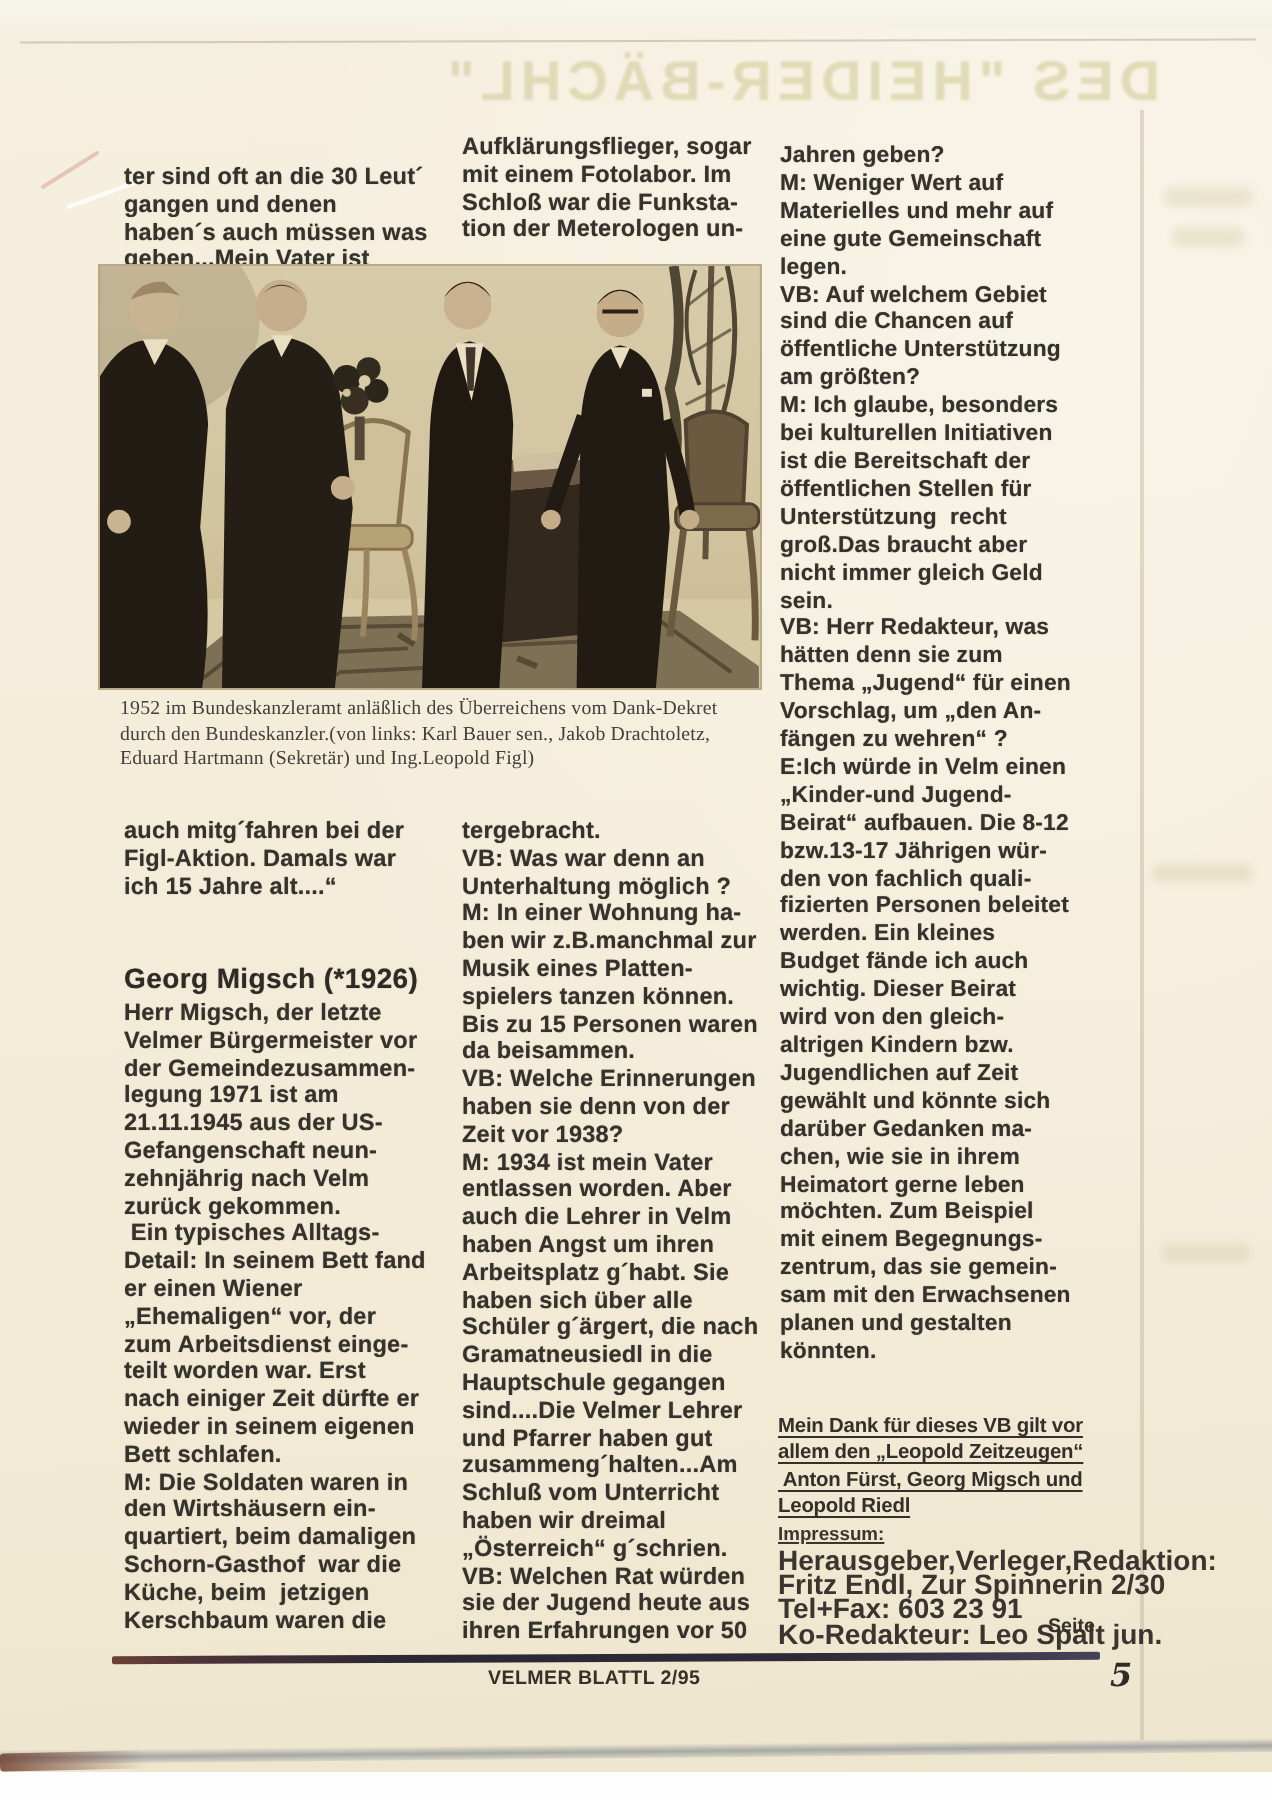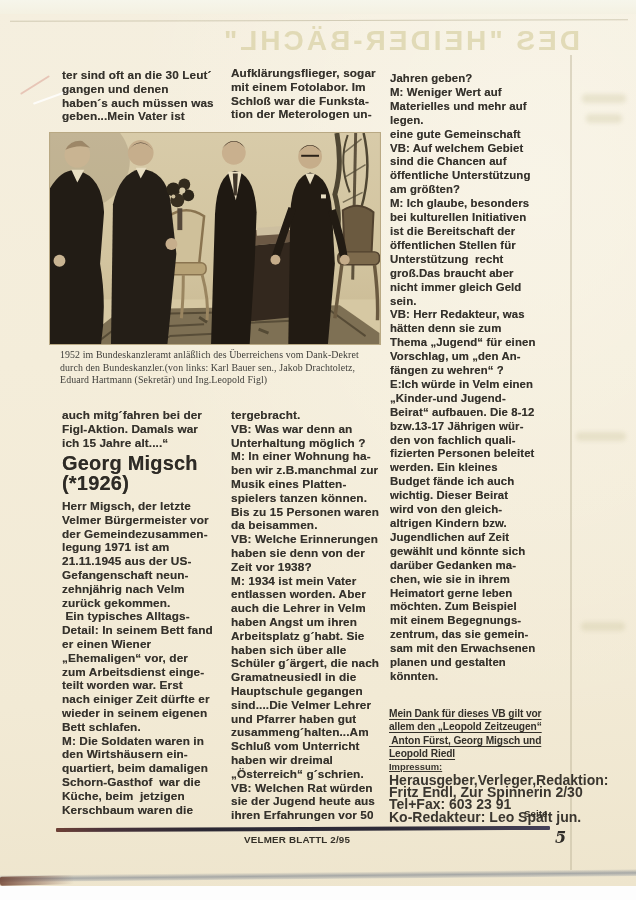--- a/index.html
+++ b/index.html
@@ -34,25 +34,25 @@
     font-weight:700;font-size:28px;letter-spacing:3px;line-height:42px;
     color:rgba(207,198,145,.55);text-align:center;white-space:nowrap;
     filter:blur(.6px);
   }
   
   .tl{position:absolute;color:#35322c;font-weight:700;}
   .tl .tline{white-space:pre;}
   .body-col{font-size:11.8px;line-height:13.8px;letter-spacing:.1px;
     text-shadow:0 0 .5px rgba(50,46,40,.55);}
   .right-col{font-size:11.4px;line-height:13.9px;}
-  #col1-top{left:62px;top:69px;width:172px;}
+  #col1-top{left:62px;top:82px;width:172px;}
   #col2-top{left:231px;top:67px;width:160px;}
   #col3{left:390px;top:72px;width:178px;}
   #col1-a{left:62px;top:409px;width:172px;}
-  #heading-migsch{left:62px;top:453px;width:200px;font-size:20px;
+  #heading-migsch{left:62px;top:479px;width:200px;font-size:14px;
     line-height:20px;color:#2e2b26;letter-spacing:.2px;
     text-shadow:0 0 .5px rgba(40,38,34,.6);}
   #col1-b{left:62px;top:500px;width:172px;}
   #col2-main{left:231px;top:409px;width:162px;}
   
   #caption{left:60px;top:349px;width:324px;font-family:"Liberation Serif",serif;
     font-weight:400;font-size:9.9px;line-height:12.6px;color:#41403c;
     letter-spacing:.1px;}
   
   #thanks{left:389px;top:707px;width:186px;font-size:10.2px;line-height:13.4px;
@@ -109,22 +109,22 @@
   <div id="col2-top" class="tl body-col">
       <div class="tline">Aufklärungsflieger, sogar</div>
       <div class="tline">mit einem Fotolabor. Im</div>
       <div class="tline">Schloß war die Funksta-</div>
       <div class="tline">tion der Meterologen un-</div>
     </div>
   <div id="col3" class="tl body-col right-col">
       <div class="tline">Jahren geben?</div>
       <div class="tline">M: Weniger Wert auf</div>
       <div class="tline">Materielles und mehr auf</div>
+      <div class="tline">eine gute Gemeinschaft</div>
       <div class="tline">legen.</div>
-      <div class="tline">eine gute Gemeinschaft</div>
       <div class="tline">VB: Auf welchem Gebiet</div>
       <div class="tline">sind die Chancen auf</div>
       <div class="tline">öffentliche Unterstützung</div>
       <div class="tline">am größten?</div>
       <div class="tline">M: Ich glaube, besonders</div>
       <div class="tline">bei kulturellen Initiativen</div>
       <div class="tline">ist die Bereitschaft der</div>
       <div class="tline">öffentlichen Stellen für</div>
       <div class="tline">Unterstützung  recht</div>
       <div class="tline">groß.Das braucht aber</div>

